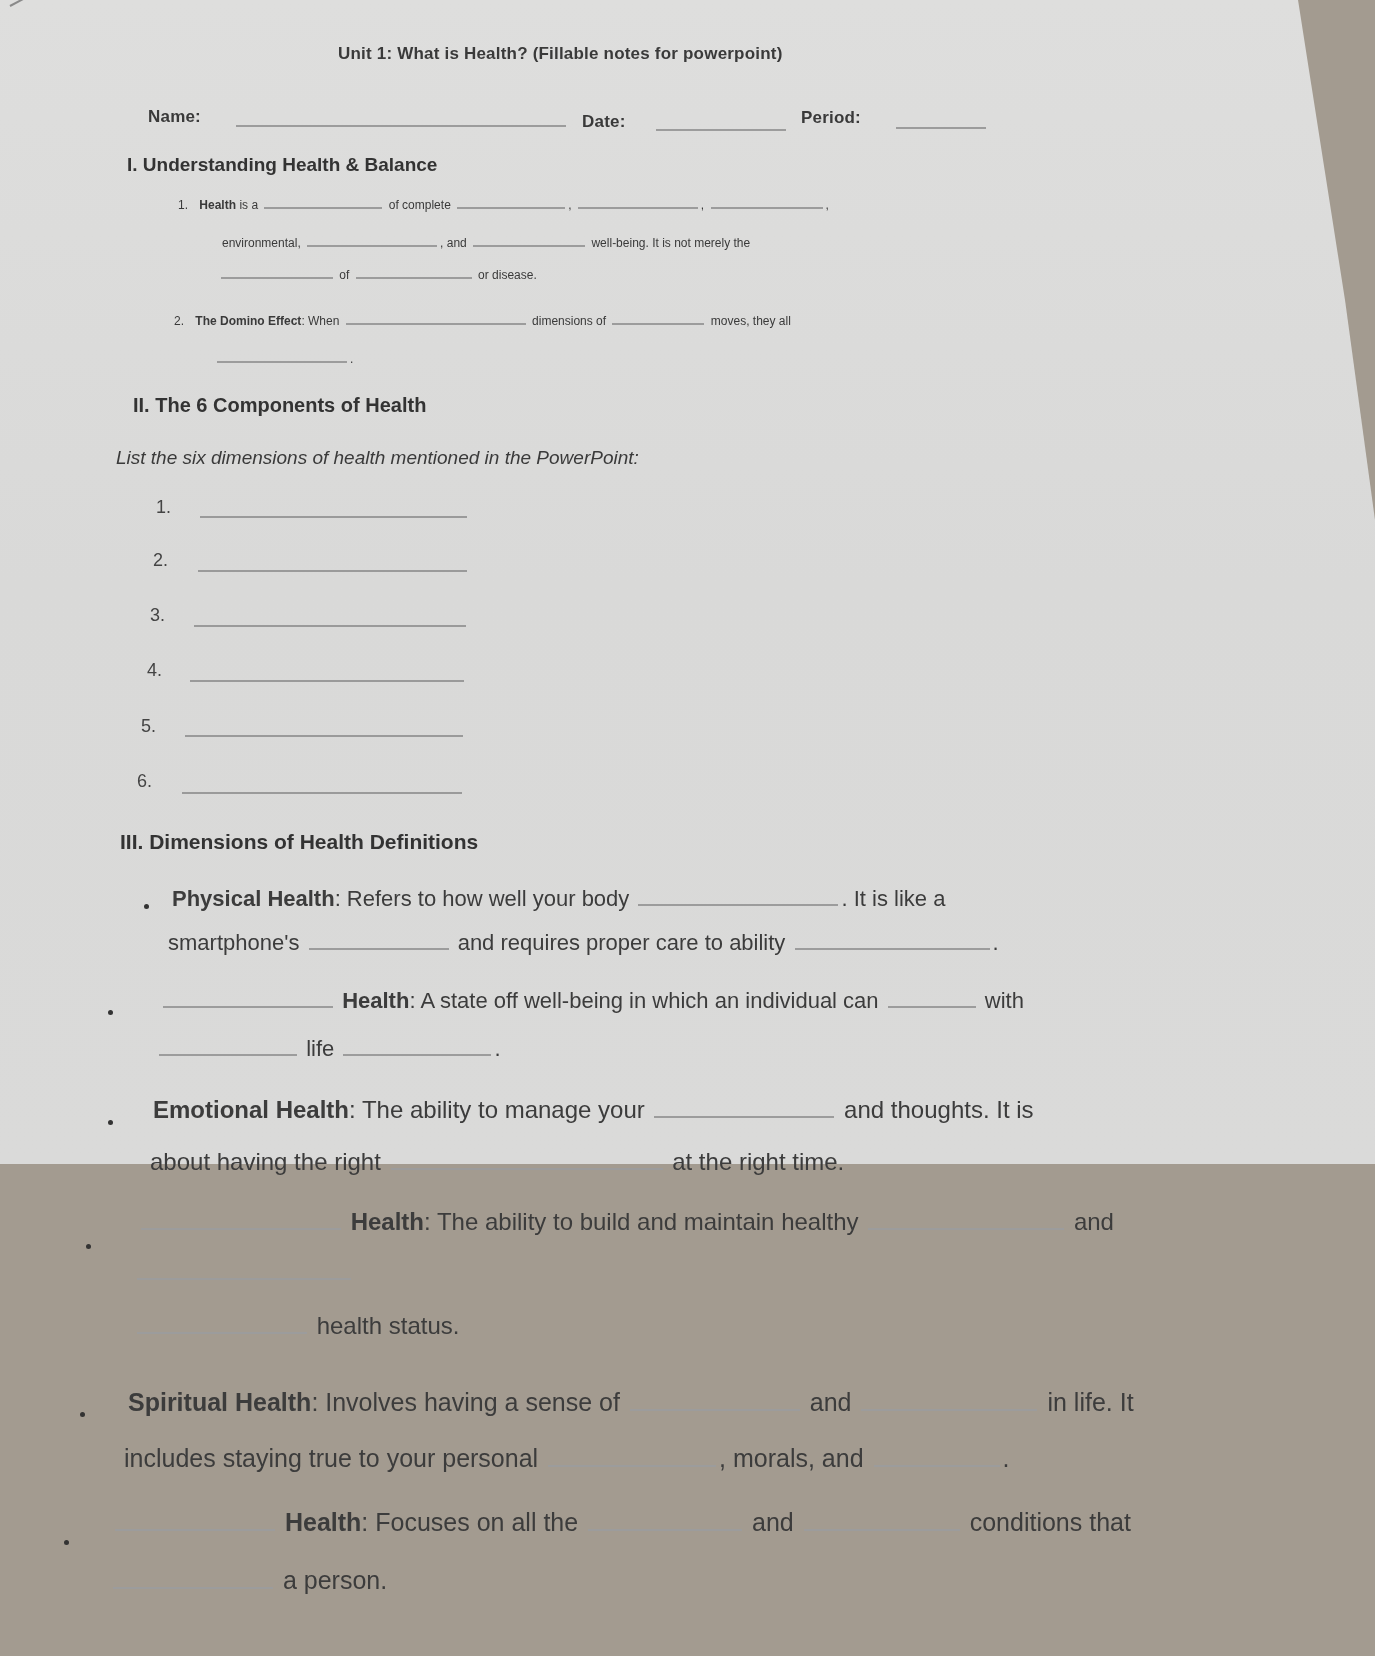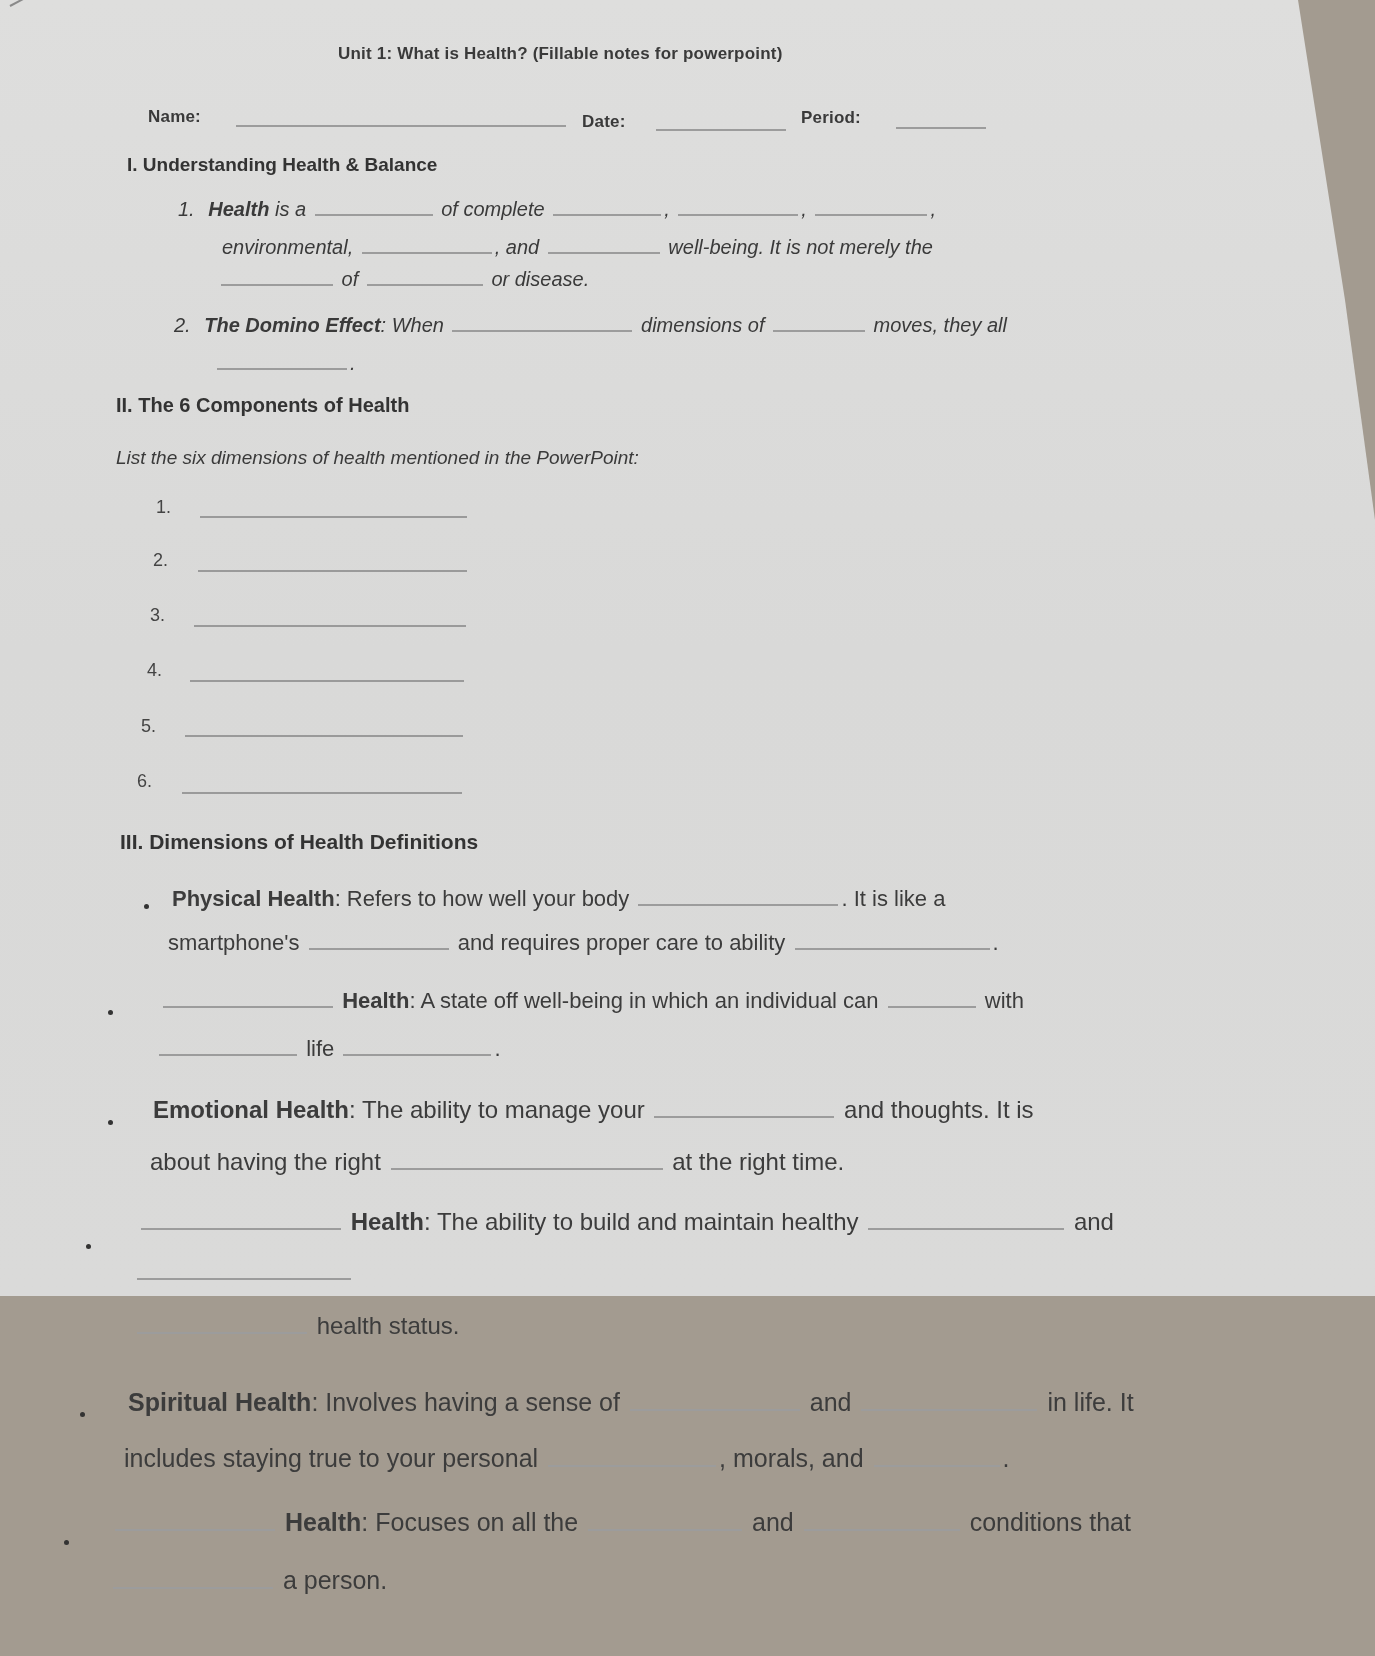--- a/index.html
+++ b/index.html
@@ -5,37 +5,37 @@
     html, body { margin: 0; padding: 0; }
     body {
       width: 1375px; height: 1656px; overflow: hidden;
       background: #a39b90;
       font-family: "Liberation Sans", sans-serif;
       color: #2b2b2b;
       position: relative;
     }
     .paper {
       position: absolute; left: 0; top: 0;
-      width: 1375px; height: 1296px;
+      width: 1375px; height: 1164px;
       background: linear-gradient(180deg, #dededd 0%, #d9d9d8 50%, #dadad9 100%);
       clip-path: polygon(0 0, 1298px 0, 1345px 300px, 1375px 520px, 1375px 1656px, 0 1656px);
     }
     .fold {
       position: absolute; left: 10px; top: 5px; width: 55px; height: 2px;
       background: #8a8a8a; transform: rotate(-28deg); transform-origin: left;
     }
     .abs { position: absolute; white-space: nowrap; }
     .blank {
       display: inline-block; border-bottom: 2px solid #9c9c9c;
       height: 1px; vertical-align: baseline; margin: 0 3px;
     }
     .b { font-weight: bold; }
     .i { font-style: italic; }
     .title { font-size: 17px; font-weight: bold; color: #3a3a3a; letter-spacing: 0.2px; }
-    .small { font-size: 20px; color: #3a3a3a; font-style: italic; }
+    .small { font-size: 12px; color: #3a3a3a; }
     .h { font-size: 20px; font-weight: bold; color: #333; }
     .def { font-size: 22px; color: #3c3c3c; text-align: right; }
     .def2 { font-size: 24px; color: #3c3c3c; }
     .bullet { position: absolute; width: 5px; height: 5px; border-radius: 50%; background: #333; }
     .num { font-size: 18px; color: #444; }
     .listline { position: absolute; border-bottom: 2px solid #9a9a9a; height: 1px; }
   </style>
 </head>
 <body>
 
@@ -81,21 +81,21 @@
     <span class="b" style="margin-left:8px;">The Domino Effect</span><span>: When</span>
     <span class="blank" style="width:180px;"></span>
     <span>dimensions of</span>
     <span class="blank" style="width:92px;"></span>
     <span>moves, they all</span>
   </div>
   <div class="abs small" style="left:214px; top:352px;">
     <span class="blank" style="width:130px;"></span>.
   </div>
 
-  <div class="abs h" style="left:116px; top:394px;text-align:center;">II. The 6 Components of Health</div>
+  <div class="abs h" style="left:133px; top:394px;text-align:center;">II. The 6 Components of Health</div>
   <div class="abs i" style="left:116px; top:447px; font-size:19px; color:#3a3a3a;">List the six dimensions of health mentioned in the PowerPoint:</div>
 
   <div class="abs num" style="left:156px; top:497px;">1.</div>
   <div class="listline" style="left:200px; top:515px; width:267px;"></div>
   <div class="abs num" style="left:153px; top:550px;">2.</div>
   <div class="listline" style="left:198px; top:569px; width:269px;"></div>
   <div class="abs num" style="left:150px; top:605px;">3.</div>
   <div class="listline" style="left:194px; top:624px; width:272px;"></div>
   <div class="abs num" style="left:147px; top:660px;">4.</div>
   <div class="listline" style="left:190px; top:679px; width:274px;"></div>

